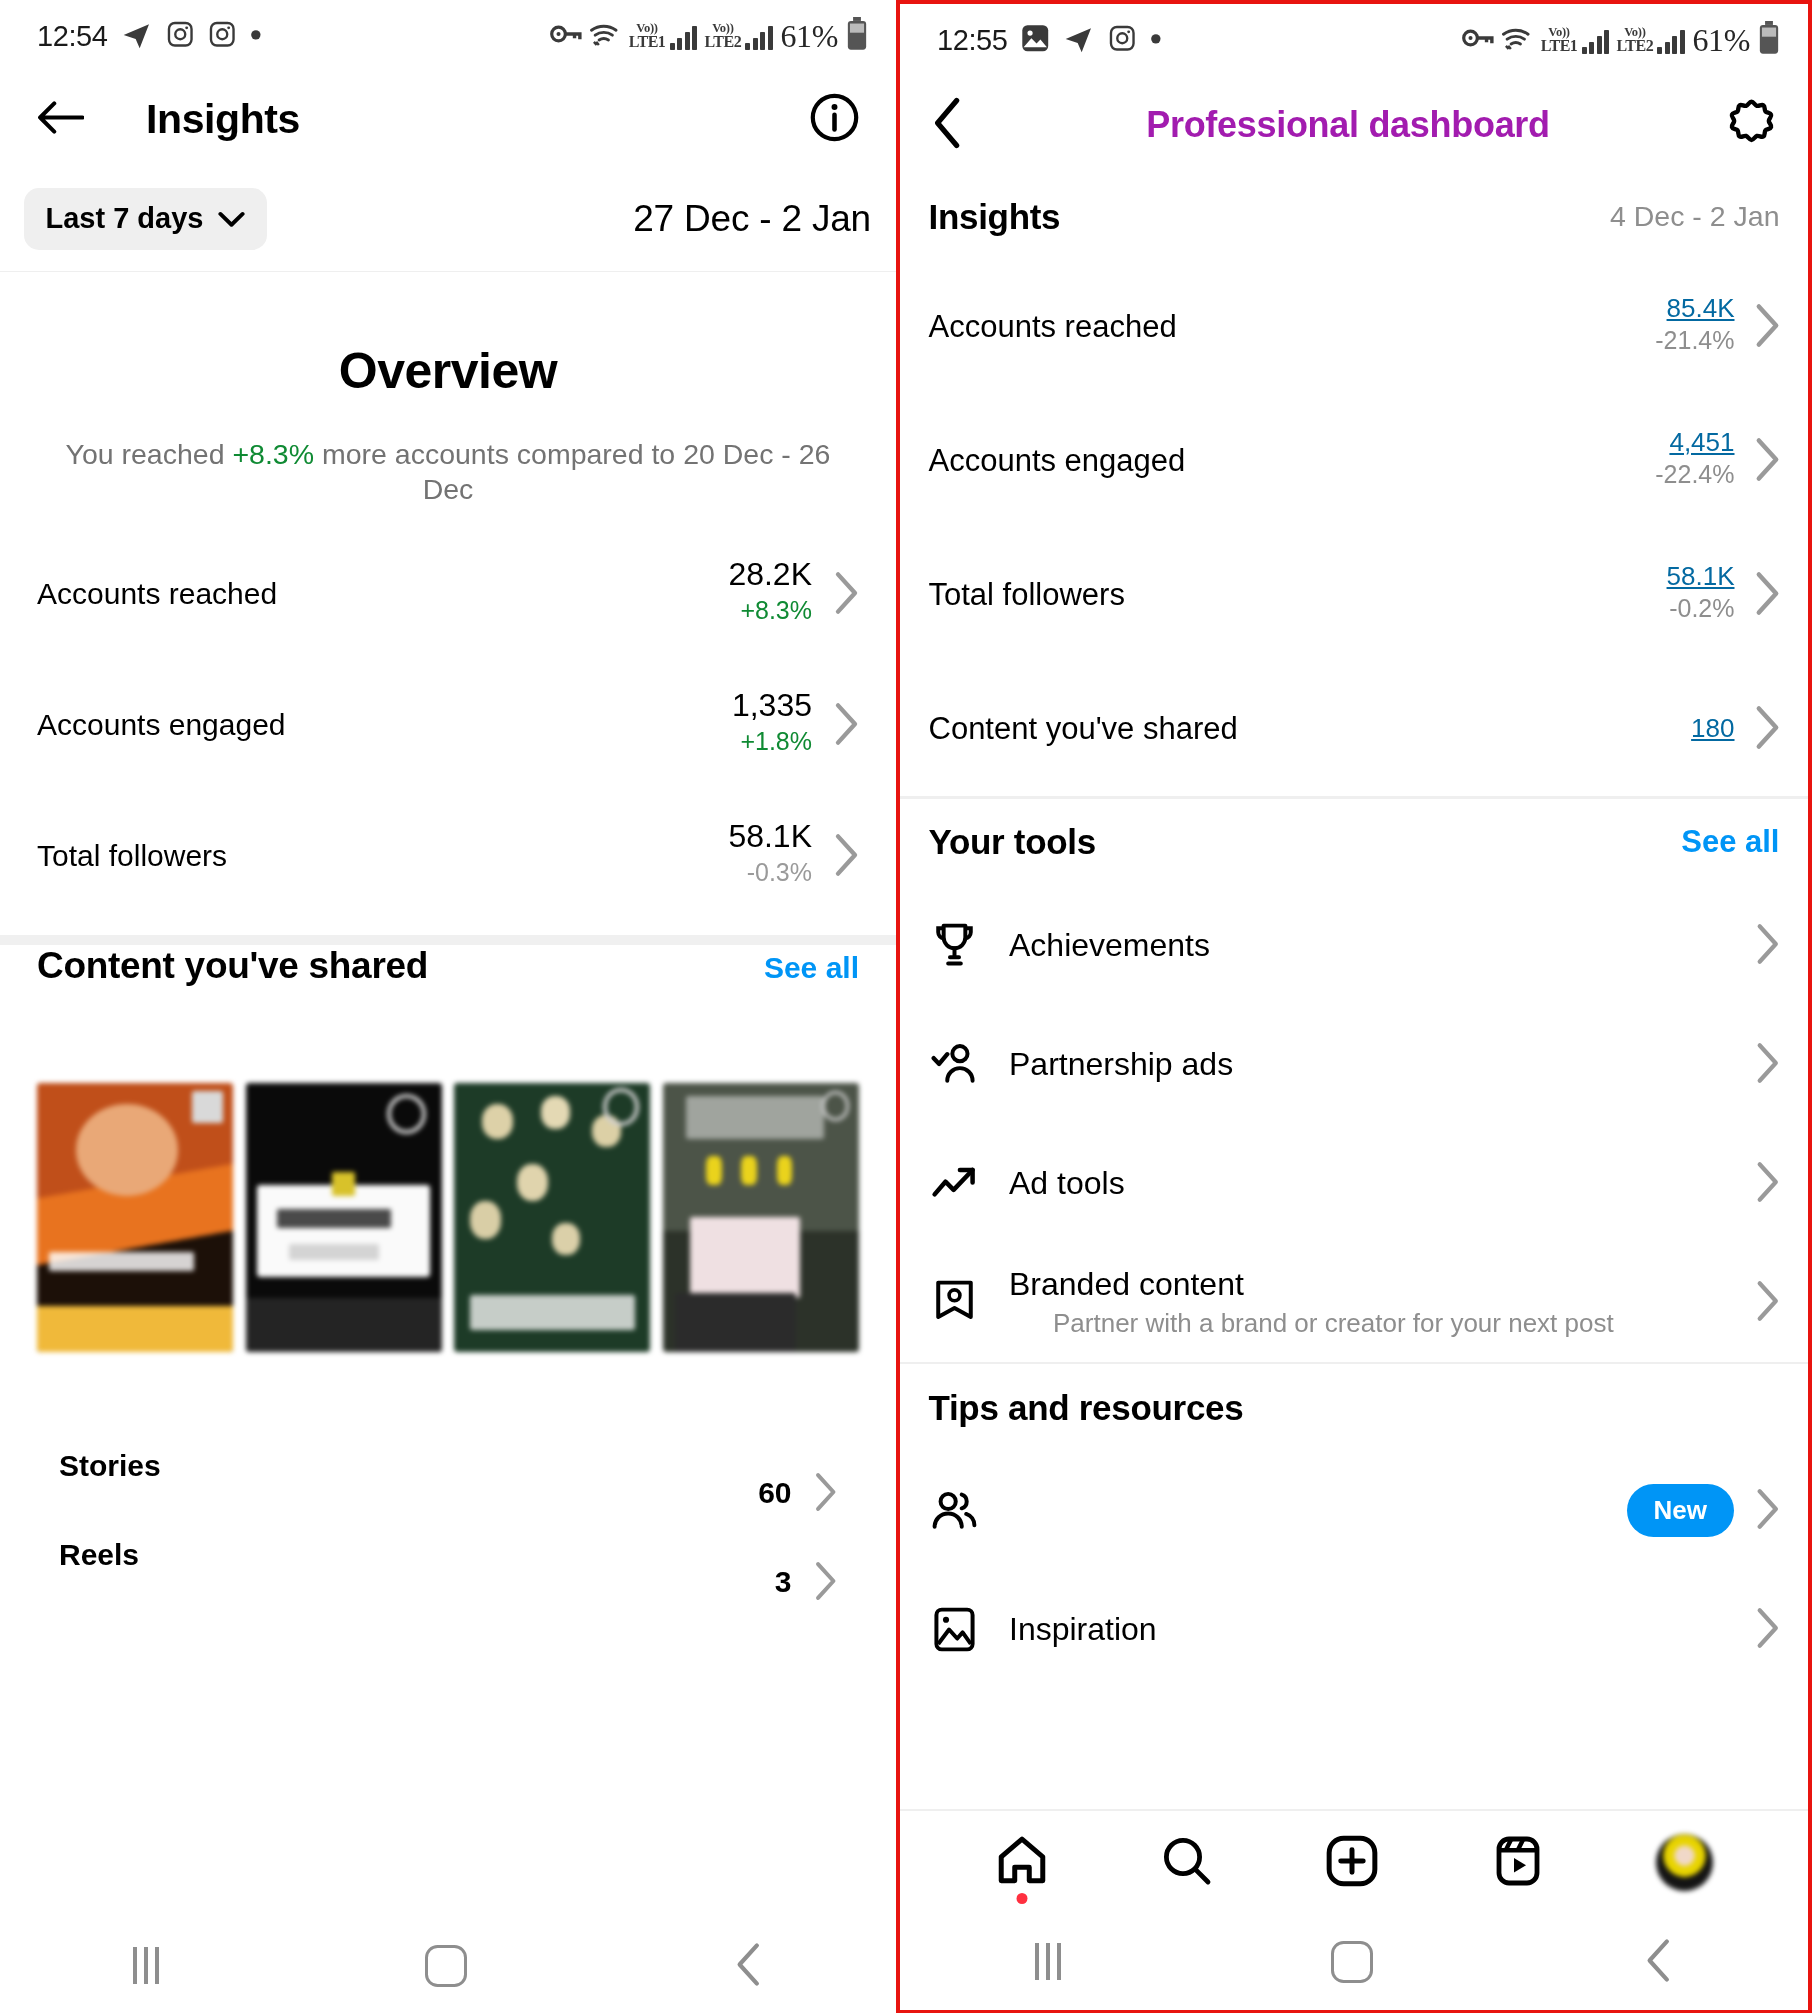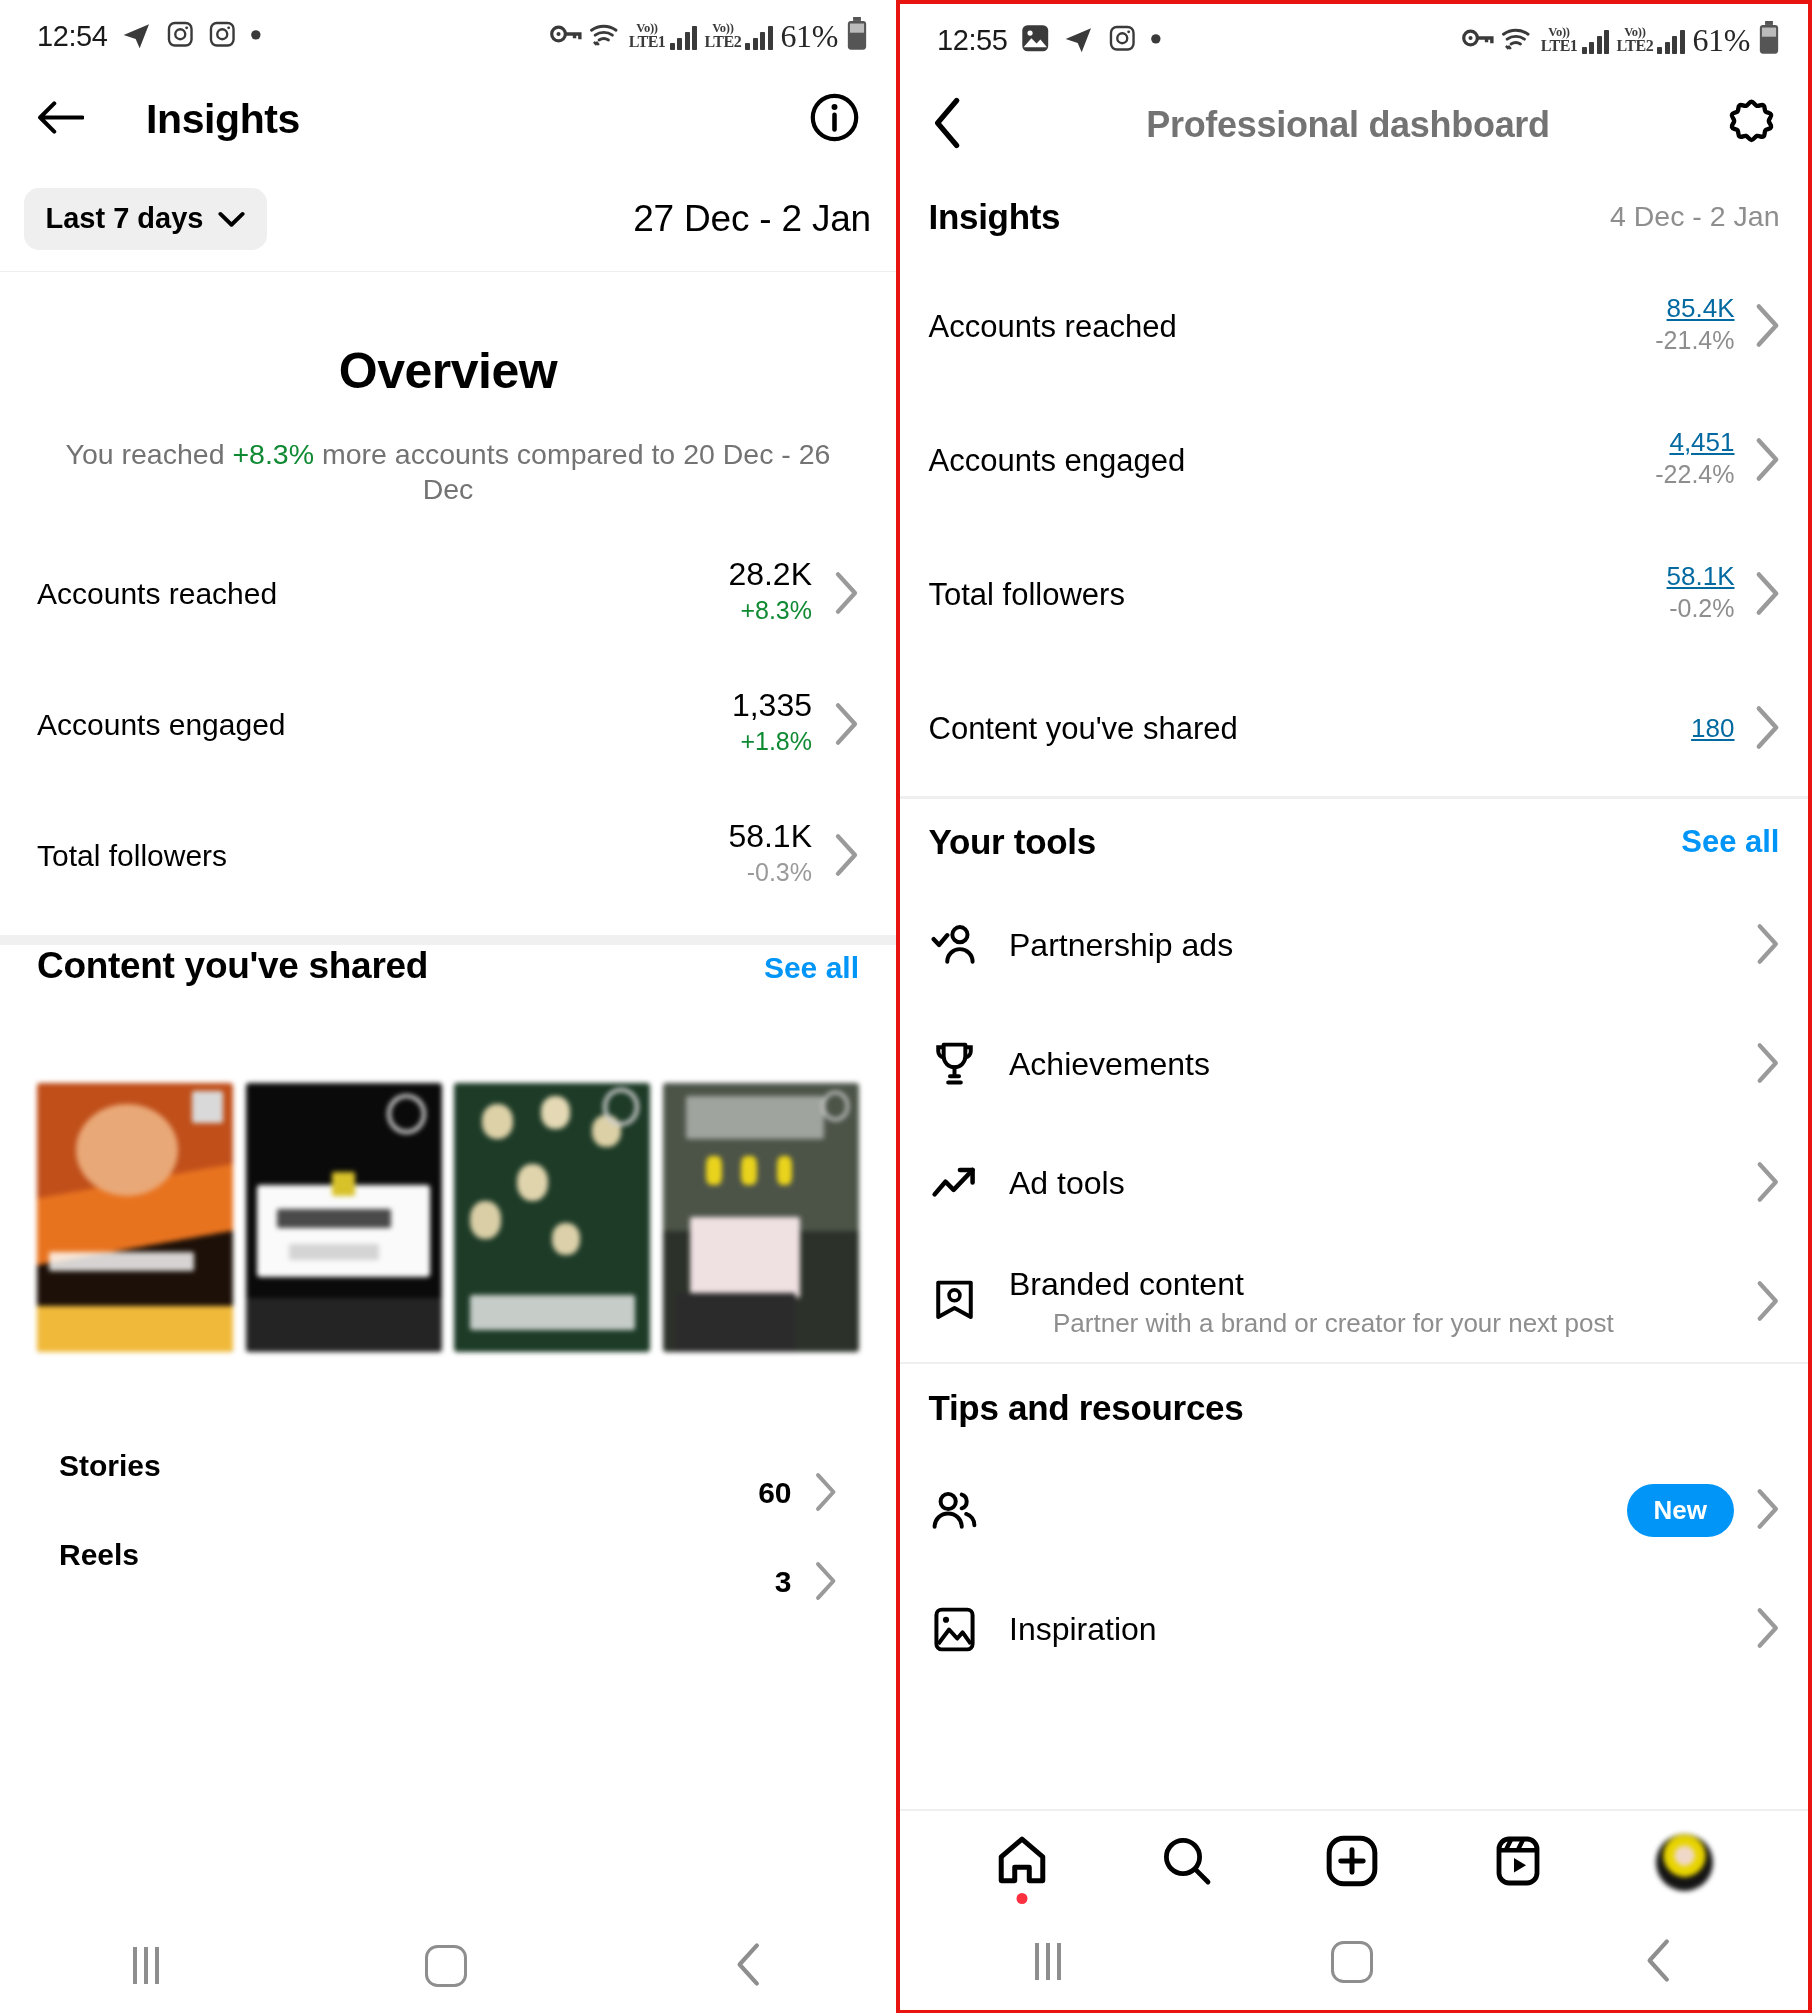--- a/index.html
+++ b/index.html
@@ -79,21 +79,21 @@
   
   .androidnav { margin-top:auto; height:97px; display:flex; align-items:center;
                 justify-content:space-around; }
   .an-recents { display:flex; gap:7.6px; }
   .an-recents i { width:3.4px; height:37px; background:#8e8e8e; display:block; }
   .an-home { width:42px; height:42px; border:3.4px solid #8e8e8e; border-radius:12.6px; }
 
   
   .appbar-r { height:97px; display:flex; align-items:center; padding:0 32px; position:relative; flex:0 0 auto; }
   .appbar-r .rtitle { position:absolute; left:0; right:12px; text-align:center;
-                      font-size:36px; font-weight:700; color:#737373; letter-spacing:-0.3px; pointer-events:none; }
+                      font-size:36px; font-weight:700; color:#a21caf; letter-spacing:-0.3px; pointer-events:none; }
   .appbar-r .gear { margin-left:auto; }
 
   .r-sec-head { display:flex; align-items:center; padding:0 28.5px; height:87px; }
   .r-sec-head .t { font-size:35px; font-weight:700; color:#000; letter-spacing:-0.3px; }
   .r-sec-head .r { margin-left:auto; font-size:28.5px; color:#8e8e8e; }
   .r-sec-head .see { margin-left:auto; font-size:31px; color:#0095f6; font-weight:700; }
 
   .r-metric { display:flex; align-items:center; padding:0 28.5px; height:134px; }
   .r-metric .ml { font-size:31px; color:#000; }
   .r-metric .mr { margin-left:auto; display:flex; align-items:center; gap:20px; }
@@ -533,47 +533,47 @@
 
     <div class="r-sec-head">
       <div class="t">Your tools</div>
       <div class="see">See all</div>
     </div>
 
     <div>
       <div class="toolrow">
         <span class="ticon">
           <svg width="47" height="47" viewBox="0 0 26 26">
+              <path d="M7 2h12v6.5a6 6 0 0 1-12 0V2z" fill="none" stroke="#000" stroke-width="2.2" stroke-linejoin="round"></path>
+              <path d="M13 14.5v5M9.5 23h7M10.5 19.5h5" stroke="#000" stroke-width="2.2" stroke-linecap="round"></path>
+              <path d="M7 3.5H4v2.2a3.5 3.5 0 0 0 3 3.4M19 3.5h3v2.2a3.5 3.5 0 0 1-3 3.4" fill="none" stroke="#000" stroke-width="2.2"></path>
+            </svg>
+        </span>
+        <div class="tbody">
+            <div class="tlab">Achievements</div>
+          </div>
+        <div class="tright">
+          <span class="ic">
+            <svg width="23.5" height="42" viewBox="0 0 14 26">
+                <path d="M2 2l10 11L2 24" stroke="#9a9a9a" stroke-width="2.6" fill="none" stroke-linecap="round" stroke-linejoin="round"></path>
+              </svg>
+          </span>
+        </div>
+      </div>
+
+      <div class="toolrow">
+        <span class="ticon">
+          <svg width="47" height="47" viewBox="0 0 26 26">
               <circle cx="16" cy="7" r="4.2" fill="none" stroke="#000" stroke-width="2.2"></circle>
               <path d="M9 22c0-4 3.2-7 7-7s7 3 7 7" fill="none" stroke="#000" stroke-width="2.2" stroke-linecap="round"></path>
               <path d="M1.5 9.5l3 3.2 4.5-5.4" stroke="#000" stroke-width="2.4" fill="none" stroke-linecap="round" stroke-linejoin="round"></path>
             </svg>
         </span>
         <div class="tbody">
             <div class="tlab">Partnership ads</div>
-          </div>
-        <div class="tright">
-          <span class="ic">
-            <svg width="23.5" height="42" viewBox="0 0 14 26">
-                <path d="M2 2l10 11L2 24" stroke="#9a9a9a" stroke-width="2.6" fill="none" stroke-linecap="round" stroke-linejoin="round"></path>
-              </svg>
-          </span>
-        </div>
-      </div>
-
-      <div class="toolrow">
-        <span class="ticon">
-          <svg width="47" height="47" viewBox="0 0 26 26">
-              <path d="M7 2h12v6.5a6 6 0 0 1-12 0V2z" fill="none" stroke="#000" stroke-width="2.2" stroke-linejoin="round"></path>
-              <path d="M13 14.5v5M9.5 23h7M10.5 19.5h5" stroke="#000" stroke-width="2.2" stroke-linecap="round"></path>
-              <path d="M7 3.5H4v2.2a3.5 3.5 0 0 0 3 3.4M19 3.5h3v2.2a3.5 3.5 0 0 1-3 3.4" fill="none" stroke="#000" stroke-width="2.2"></path>
-            </svg>
-        </span>
-        <div class="tbody">
-            <div class="tlab">Achievements</div>
           </div>
         <div class="tright">
           <span class="ic">
             <svg width="23.5" height="42" viewBox="0 0 14 26">
                 <path d="M2 2l10 11L2 24" stroke="#9a9a9a" stroke-width="2.6" fill="none" stroke-linecap="round" stroke-linejoin="round"></path>
               </svg>
           </span>
         </div>
       </div>
 

